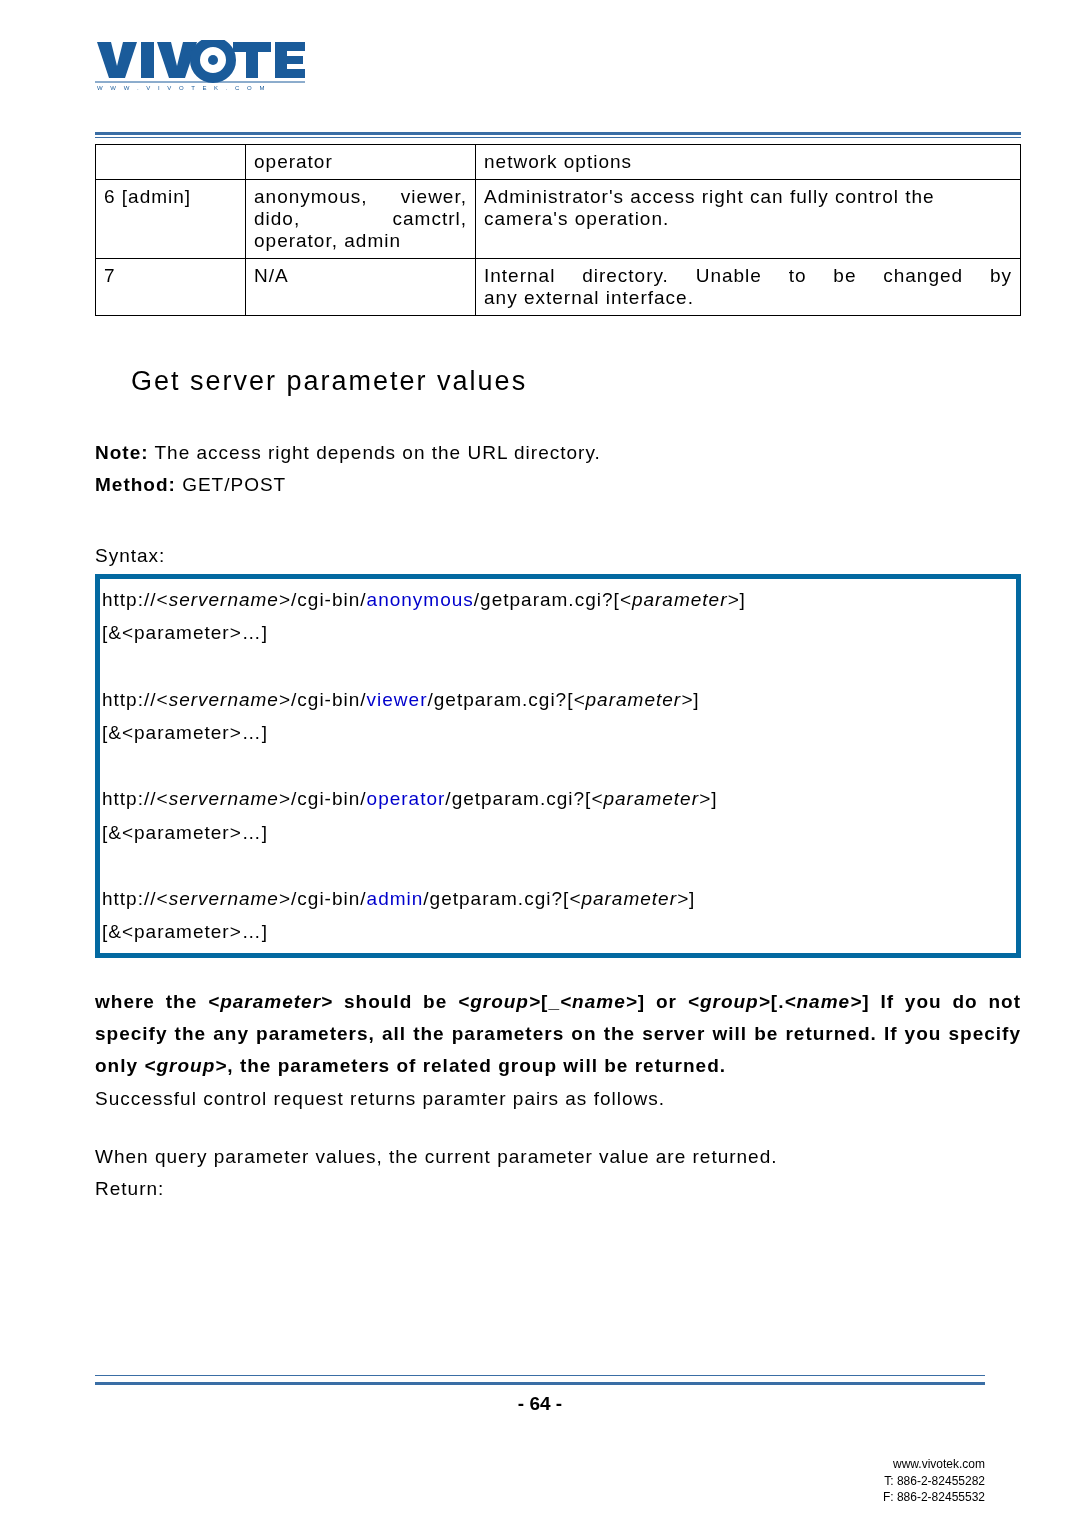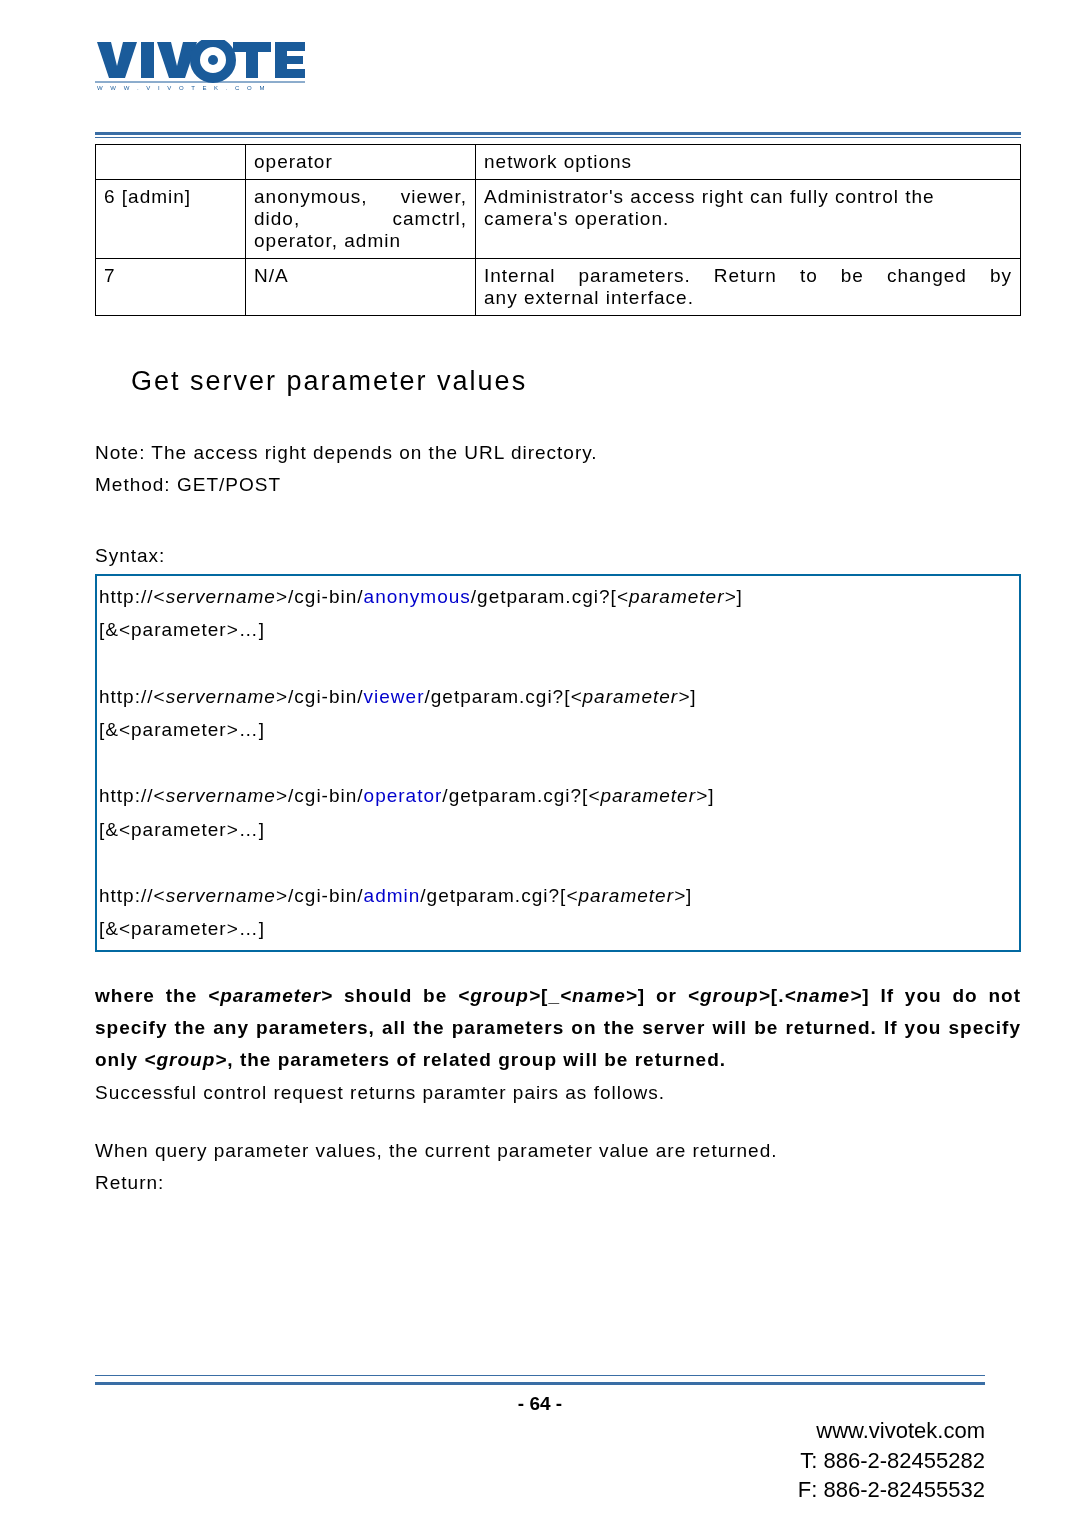--- a/index.html
+++ b/index.html
@@ -49,23 +49,23 @@
     margin-top: 50px;
     margin-bottom: 40px;
     color: #000;
     margin-left: 36px;
   }
   p.body {
     font-size: 19px;
     letter-spacing: 1px;
     line-height: 1.7;
   }
-  .bold { font-weight: normal; }
+  .bold { font-weight: bold; }
   .syntax-box {
-    border: 2px solid #0369a1;
+    border: 5px solid #0369a1;
     padding: 4px 2px;
     font-size: 19px;
     letter-spacing: 1px;
     line-height: 1.75;
     margin-top: 2px;
     margin-bottom: 28px;
   }
   .syntax-box span.it { font-style: italic; }
   .syntax-box span.lk { color: #0000cc; }
   .mt-big { margin-top: 38px; }
@@ -81,21 +81,21 @@
     bottom: 112px;
     text-align: center;
     font-size: 19px;
     font-weight: bold;
   }
   .footer-contact {
     position: absolute;
     right: 95px;
     bottom: 22px;
     text-align: right;
-    font-size: 22px;
+    font-size: 12px;
     line-height: 1.35;
   }
 </style>
 </head>
 <body>
 
 <div class="page">
 
   <div class="logo-area">
     <svg class="logo-svg" width="220" height="62" viewBox="0 0 220 62">
@@ -132,21 +132,21 @@
         <span style="display:block;text-align:justify;text-align-last:justify;">anonymous, viewer,</span>
         <span style="display:block;text-align:justify;text-align-last:justify;">dido,&nbsp;&nbsp;&nbsp;&nbsp;&nbsp;&nbsp;&nbsp;&nbsp;&nbsp;&nbsp;camctrl,</span>
         <span>operator, admin</span>
       </td>
       <td>Administrator's access right can fully control the camera's operation.</td>
     </tr>
     <tr>
       <td>7</td>
       <td>N/A</td>
       <td class="justify-cell">
-            <span style="text-align-last:left;display:block;"><span style="display:block;text-align:justify;text-align-last:justify;">Internal parameters. Return to be changed by</span>any external interface.</span>
+            <span style="text-align-last:left;display:block;"><span style="display:block;text-align:justify;text-align-last:justify;">Internal directory. Unable to be changed by</span>any external interface.</span>
           </td>
     </tr>
   </tbody>
     </table>
 
   <h2 class="section">Get server parameter values</h2>
 
   <p class="body">
     <span class="bold">Note:</span><span> The access right depends on the URL directory.</span>
   </p>

